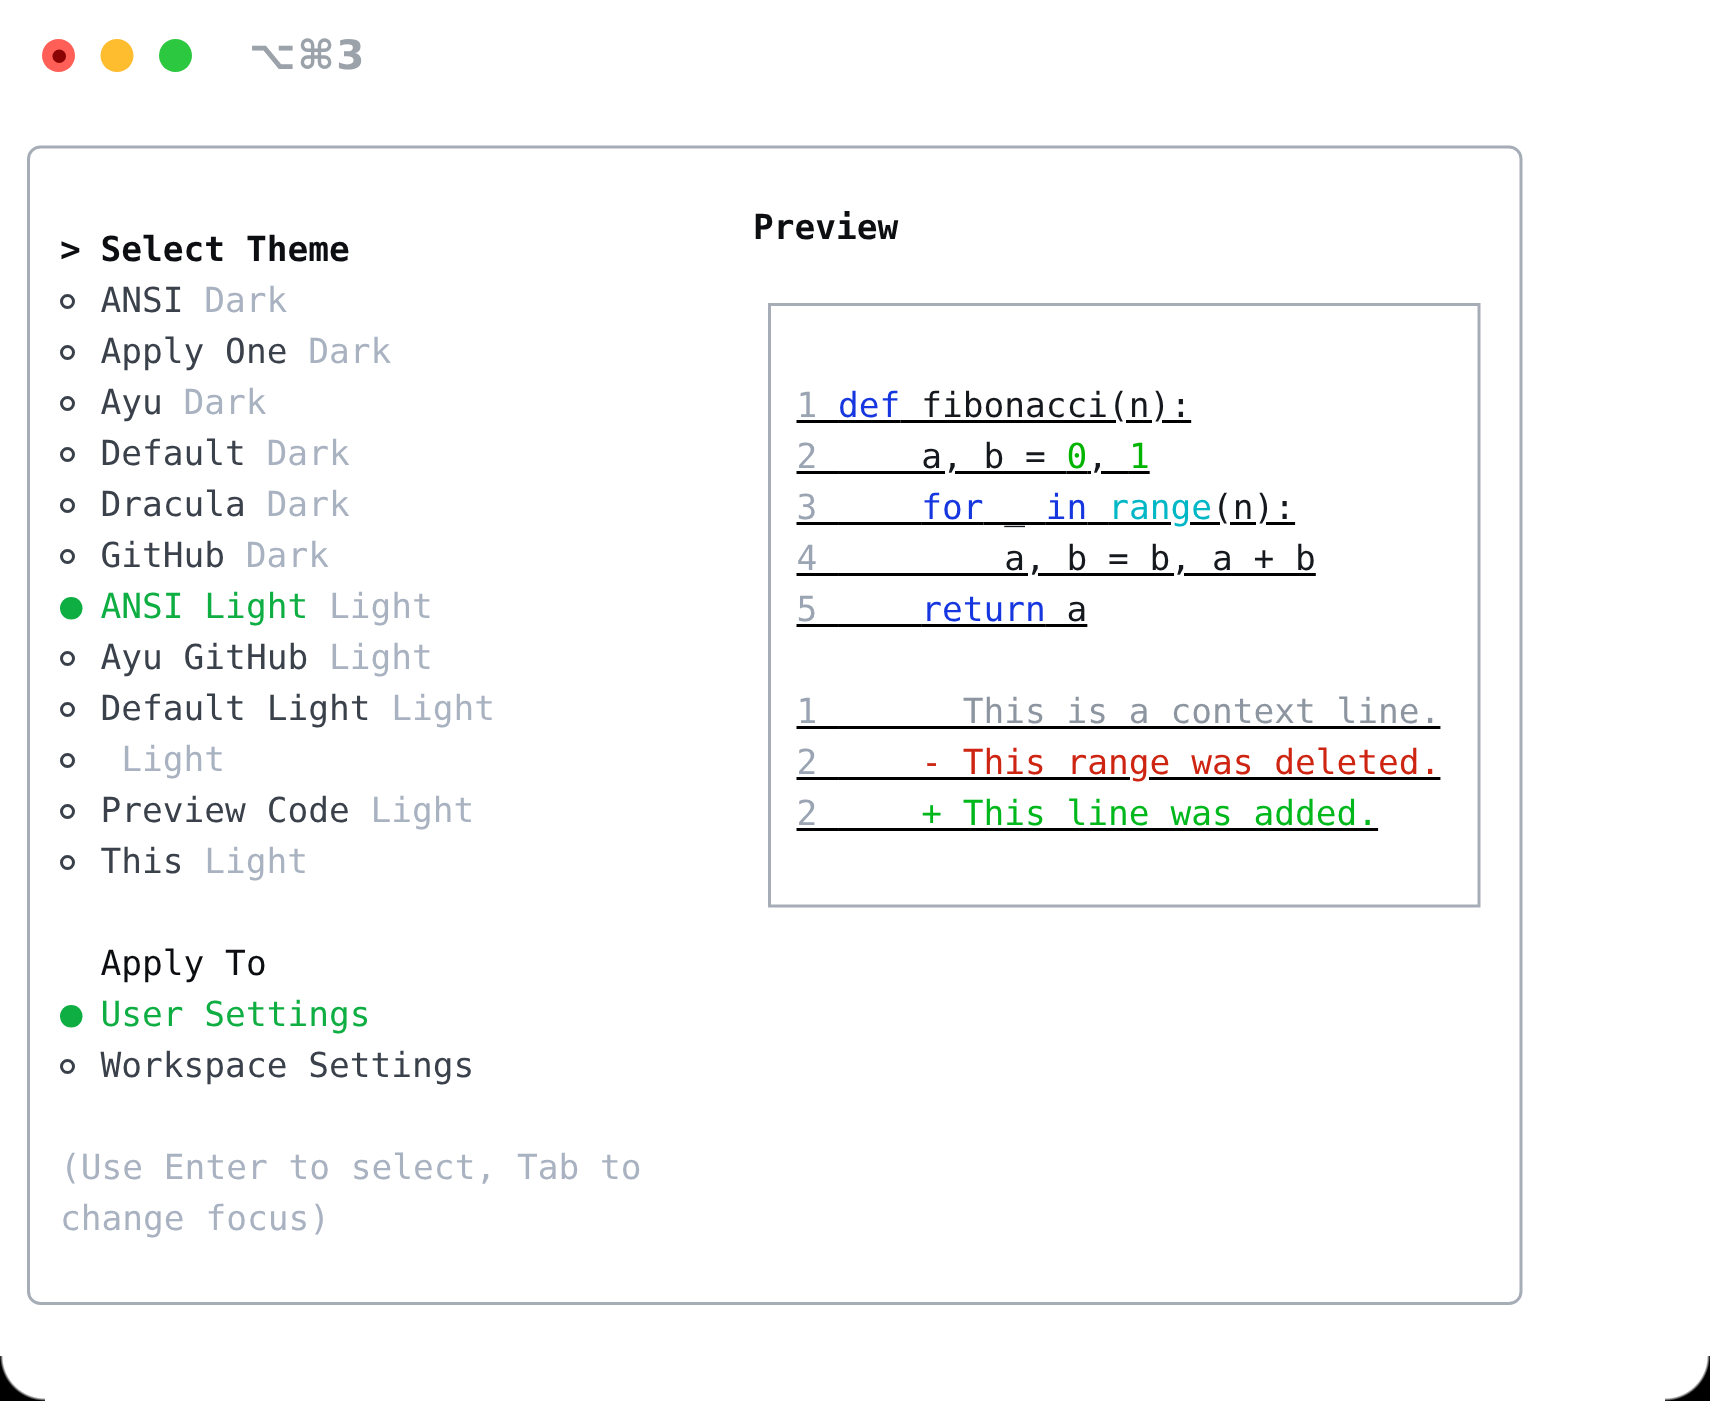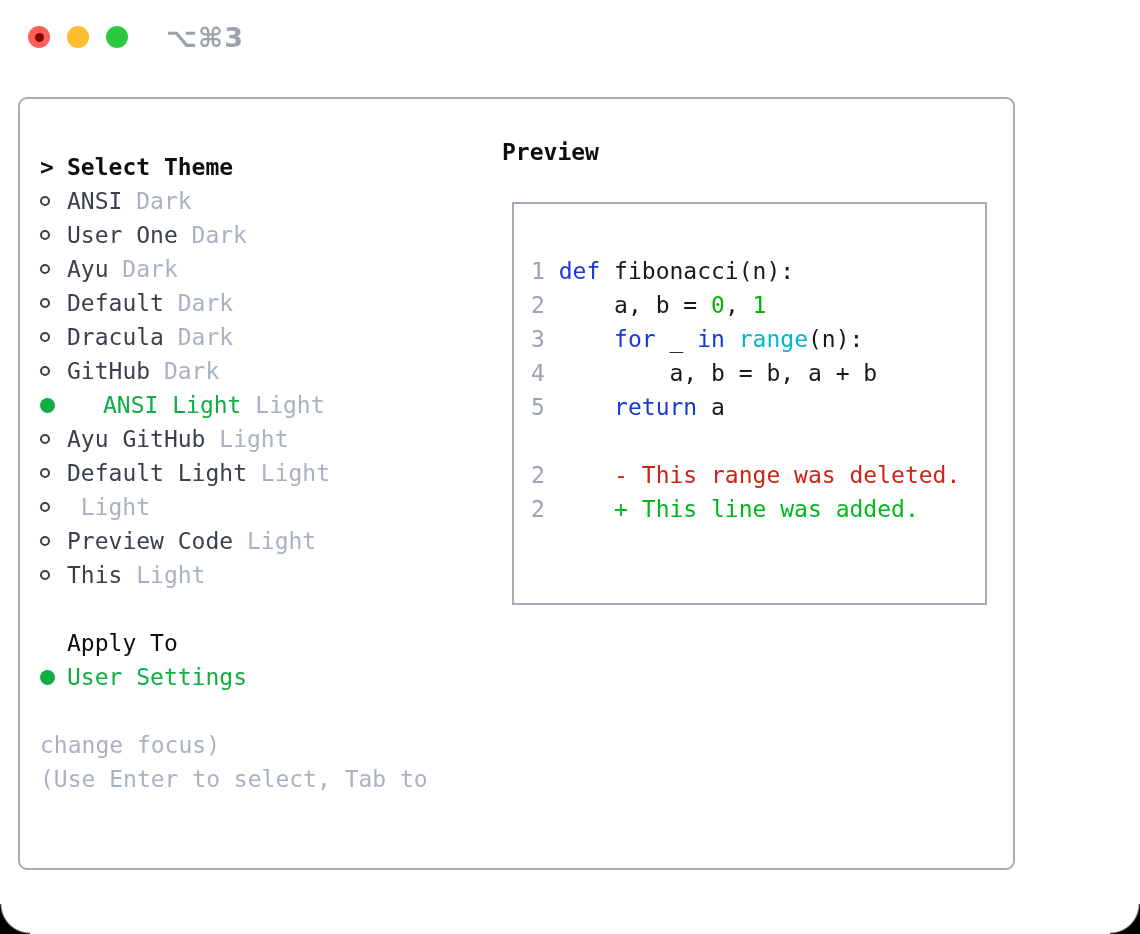--- a/index.html
+++ b/index.html
@@ -50,30 +50,30 @@
   .spacer{height:34px;}
 
   .header-row .cursor{color:var(--titledark);font-weight:bold;}
   .header-row .hdr{color:var(--titledark);font-weight:bold;}
 
   .circle{width:10px;height:10px;border:2.5px solid var(--label);border-radius:50%;display:inline-block;}
   .theme-item.selected .circle,
   .apply-option.selected .circle{width:15px;height:15px;border:none;background:var(--green);}
   .theme-item .t-name{color:var(--label);}
   .theme-item .t-variant{color:var(--muted);margin-left:0.6em;}
-  .theme-item.selected .t-name{color:var(--green);margin-left:36px;}
+  .theme-item.selected .t-name{color:var(--green);}
   .apply-option .o-label{color:var(--label);}
   .apply-option.selected .o-label{color:var(--green);}
   .apply-header .hdr2{color:var(--titledark);}
 
   .hint-line{height:34px;line-height:34px;color:var(--muted);white-space:pre;}
 
   
   .preview-title{position:absolute;left:482px;top:36px;height:34px;line-height:34px;font-size:23px;font-weight:bold;color:var(--titledark);text-align:center;}
-  .preview-box{position:absolute;left:492px;top:103px;width:475px;height:403px;border:2px solid var(--border);background:#fff;padding:50px 0 4px 17px;}
+  .preview-box{position:absolute;left:492px;top:103px;width:475px;height:403px;border:2px solid var(--border);background:#fff;padding:50px 0 4px 17px;text-decoration:underline;}
   .code-line{height:34px;line-height:34px;font-size:23px;white-space:pre;}
   .gutter-num{color:var(--gutternum);}
   .seg-default{color:var(--ink);}
   .seg-keyword{color:var(--kw);}
   .seg-builtin{color:var(--builtin);}
   .seg-number{color:var(--numlit);}
   .seg-context{color:var(--context);}
   .seg-deleted{color:var(--deleted);}
   .seg-added{color:var(--added);}
 </style>
@@ -100,21 +100,21 @@
     </div>
 
     <div>
         <div class="row theme-item">
     <span class="gutter"><span class="circle"></span></span>
     <span class="t-name">ANSI</span>
     <span class="t-variant">Dark</span>
   </div>
         <div class="row theme-item">
     <span class="gutter"><span class="circle"></span></span>
-    <span class="t-name">User One</span>
+    <span class="t-name">Apply One</span>
     <span class="t-variant">Dark</span>
   </div>
         <div class="row theme-item">
     <span class="gutter"><span class="circle"></span></span>
     <span class="t-name">Ayu</span>
     <span class="t-variant">Dark</span>
   </div>
         <div class="row theme-item">
     <span class="gutter"><span class="circle"></span></span>
     <span class="t-name">Default</span>
@@ -166,39 +166,44 @@
     <div class="row apply-header">
       <span class="gutter"></span>
       <span class="hdr2">Apply To</span>
     </div>
 
     <div>
         <div class="row apply-option selected">
     <span class="gutter"><span class="circle"></span></span>
     <span class="o-label">User Settings</span>
   </div>
+        <div class="row apply-option">
+    <span class="gutter"><span class="circle"></span></span>
+    <span class="o-label">Workspace Settings</span>
+  </div>
       </div>
 
     <div class="spacer"></div>
 
     <div>
+        <div class="hint-line">(Use Enter to select, Tab to</div>
         <div class="hint-line">change focus)</div>
-        <div class="hint-line">(Use Enter to select, Tab to</div>
       </div>
   </div>
 
   <div class="preview-title">Preview</div>
 
   <div class="preview-box">
       <div class="code-line"><span class="gutter-num">1 </span><span class="seg-keyword">def</span><span class="seg-default"> fibonacci(n):</span></div>
       <div class="code-line"><span class="gutter-num">2 </span><span class="seg-default">    a, b = </span><span class="seg-number">0</span><span class="seg-default">, </span><span class="seg-number">1</span></div>
       <div class="code-line"><span class="gutter-num">3 </span><span class="seg-default">    </span><span class="seg-keyword">for</span><span class="seg-default"> _ </span><span class="seg-keyword">in</span><span class="seg-default"> </span><span class="seg-builtin">range</span><span class="seg-default">(n):</span></div>
       <div class="code-line"><span class="gutter-num">4 </span><span class="seg-default">        a, b = b, a + b</span></div>
       <div class="code-line"><span class="gutter-num">5 </span><span class="seg-default">    </span><span class="seg-keyword">return</span><span class="seg-default"> a</span></div>
       <div class="code-line"><span class="gutter-num"></span></div>
+      <div class="code-line"><span class="gutter-num">1 </span><span class="seg-context">      This is a context line.</span></div>
       <div class="code-line"><span class="gutter-num">2 </span><span class="seg-deleted">    - This range was deleted.</span></div>
       <div class="code-line"><span class="gutter-num">2 </span><span class="seg-added">    + This line was added.</span></div>
     </div>
 
 </div>
 
 <div class="corner bl"></div>
 <div class="corner br"></div>
 
 </body></html>

